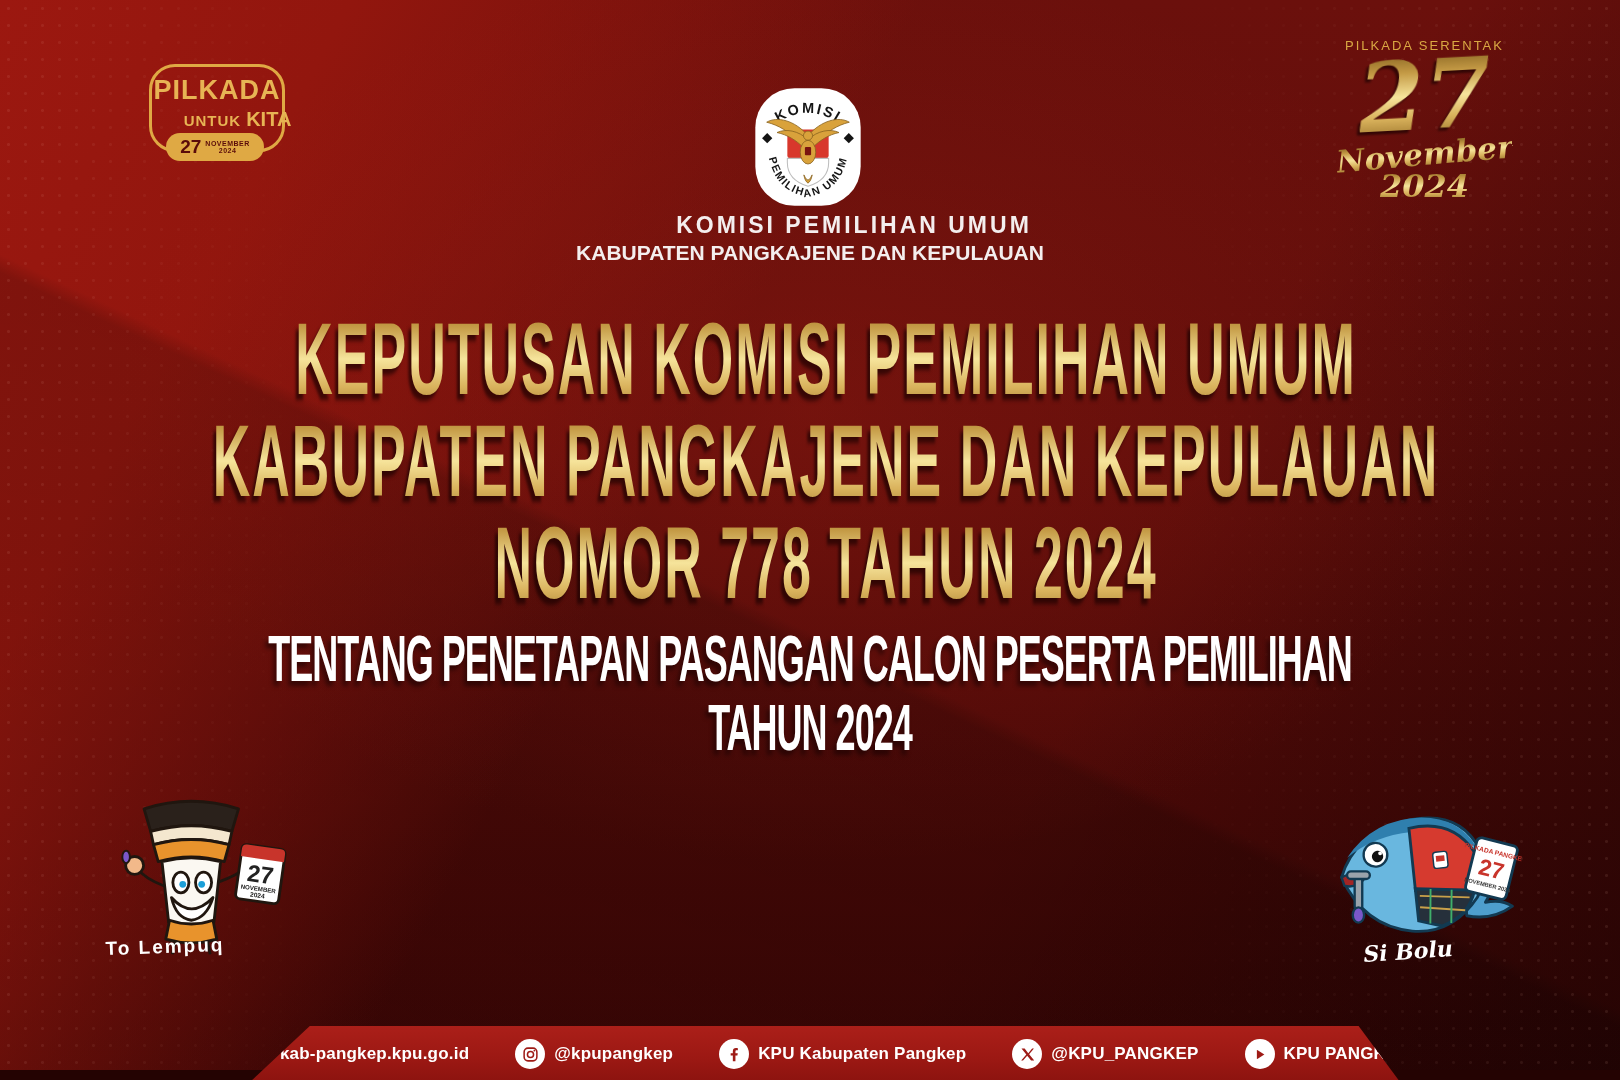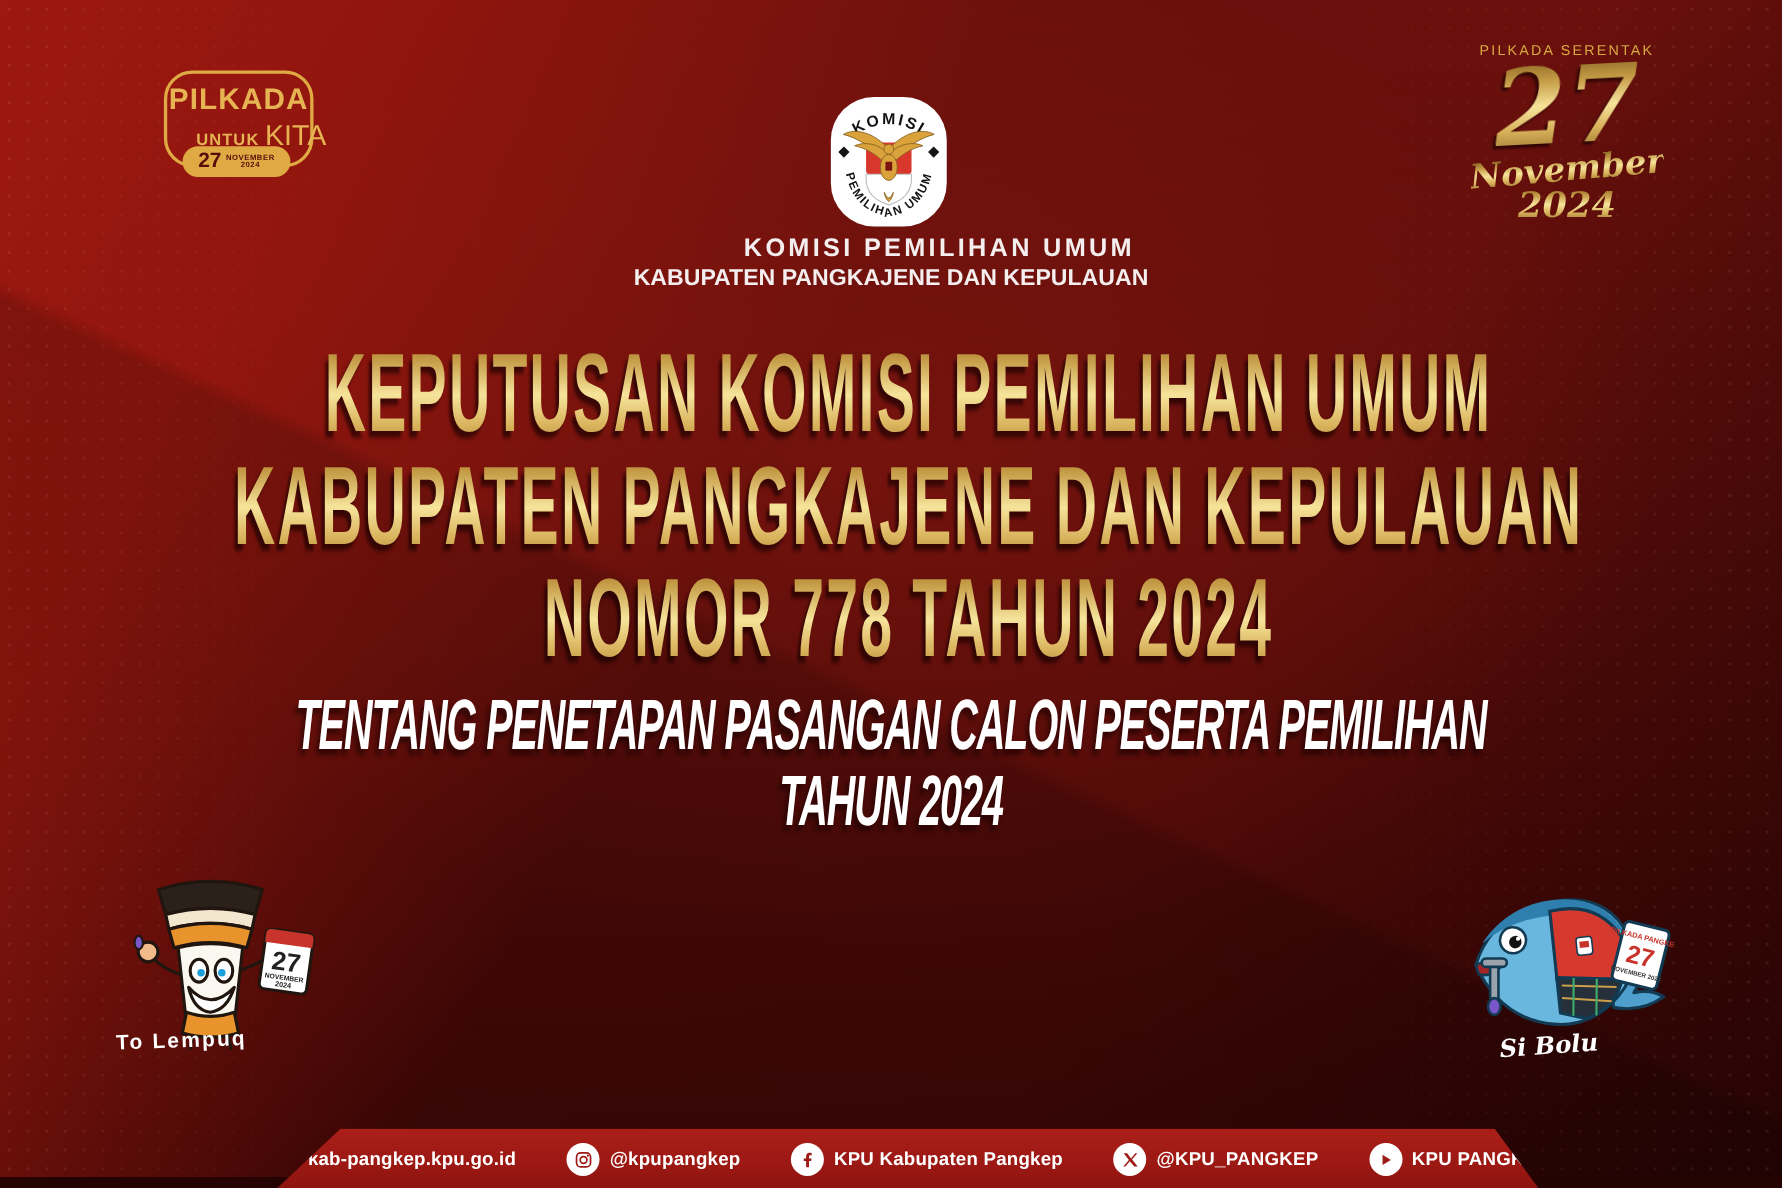--- a/index.html
+++ b/index.html
@@ -24,21 +24,21 @@
   .gold{
     background-image:linear-gradient(180deg,#8e6a25 0%,#c49a45 22%,#f6e49b 50%,#d9b25c 74%,#9c752c 100%);
     -webkit-background-clip:text;background-clip:text;color:transparent;-webkit-text-fill-color:transparent;
   }
   .gold-shadow{filter:drop-shadow(-3px 3px 1px rgba(22,0,0,0.65));}
   
   .badge{position:absolute;left:149px;top:64px;width:130px;height:82px;
     border:3.5px solid #dfa944;border-radius:26px;text-align:center;color:#e7b454;}
   .badge .b1{font-size:27px;font-weight:bold;letter-spacing:1px;margin-top:8px;}
   .badge .b2{font-size:15px;font-weight:bold;letter-spacing:1px;display:flex;align-items:baseline;justify-content:center;gap:5px;margin-top:2px;padding-left:41px;}
-  .badge .b2 .big{font-size:26px;font-weight:normal;letter-spacing:0;}
+  .badge .b2 .big{font-size:20px;font-weight:bold;letter-spacing:0;}
   .badge-pill{position:absolute;left:14px;top:66px;width:98px;height:28px;background:#dfa944;border-radius:14px;
     display:flex;align-items:center;justify-content:center;gap:4px;color:#5a0c0a;}
   .badge-pill .d{font-size:19px;font-weight:bold;}
   .badge-pill .my{display:flex;flex-direction:column;line-height:7px;font-size:7px;font-weight:bold;letter-spacing:.5px;}
   
   .kpu-logo{position:absolute;left:751px;top:84px;}
   .org1{position:absolute;top:212px;left:0;width:100%;text-align:center;color:#f4eeee;
     font-size:23px;font-weight:bold;letter-spacing:3px;margin-left:44px;}
   .org2{position:absolute;top:241px;left:0;width:100%;text-align:center;color:#f4eeee;
     font-size:21px;font-weight:bold;letter-spacing:0px;}
@@ -49,21 +49,21 @@
     font-size:96px;line-height:86px;transform:rotate(-3deg);display:inline-block;}
   .serentak .s-month{font-family:"DejaVu Serif",serif;font-style:italic;font-weight:bold;
     font-size:31px;line-height:26px;transform:rotate(-5deg);display:inline-block;margin-top:2px;}
   .serentak .s-year{font-family:"DejaVu Serif",serif;font-style:italic;font-weight:bold;
     font-size:32px;line-height:30px;display:inline-block;margin-top:2px;}
   
   .title-block{position:absolute;top:308px;left:16px;width:100%;text-align:left;}
   .t-line{height:102px;display:flex;align-items:center;justify-content:center;}
   .t-line span{display:inline-block;transform:scaleY(1.95);transform-origin:center;
     font-weight:bold;font-size:52px;letter-spacing:2px;white-space:nowrap;}
-  .subtitle-block{position:absolute;top:624px;left:0;width:100%;text-align:center;color:#ffffff;font-style:italic;}
+  .subtitle-block{position:absolute;top:624px;left:0;width:100%;text-align:center;color:#ffffff;}
   .s-line{height:69px;display:flex;align-items:center;justify-content:center;}
   .s-line span{display:inline-block;transform:scaleY(1.8);transform-origin:center;
     font-weight:bold;font-size:36px;letter-spacing:-1px;white-space:nowrap;
     text-shadow:-3px 3px 3px rgba(20,0,0,0.55);}
   
   .mascot-left{position:absolute;left:96px;top:788px;}
   .mascot-left-label{position:absolute;left:100px;top:936px;width:130px;text-align:center;color:#fff;
     font-weight:bold;font-size:19px;letter-spacing:2px;transform:rotate(-2deg);}
   .mascot-right{position:absolute;left:1322px;top:786px;}
   .mascot-right-label{position:absolute;left:1348px;top:938px;width:120px;text-align:center;color:#fff;

